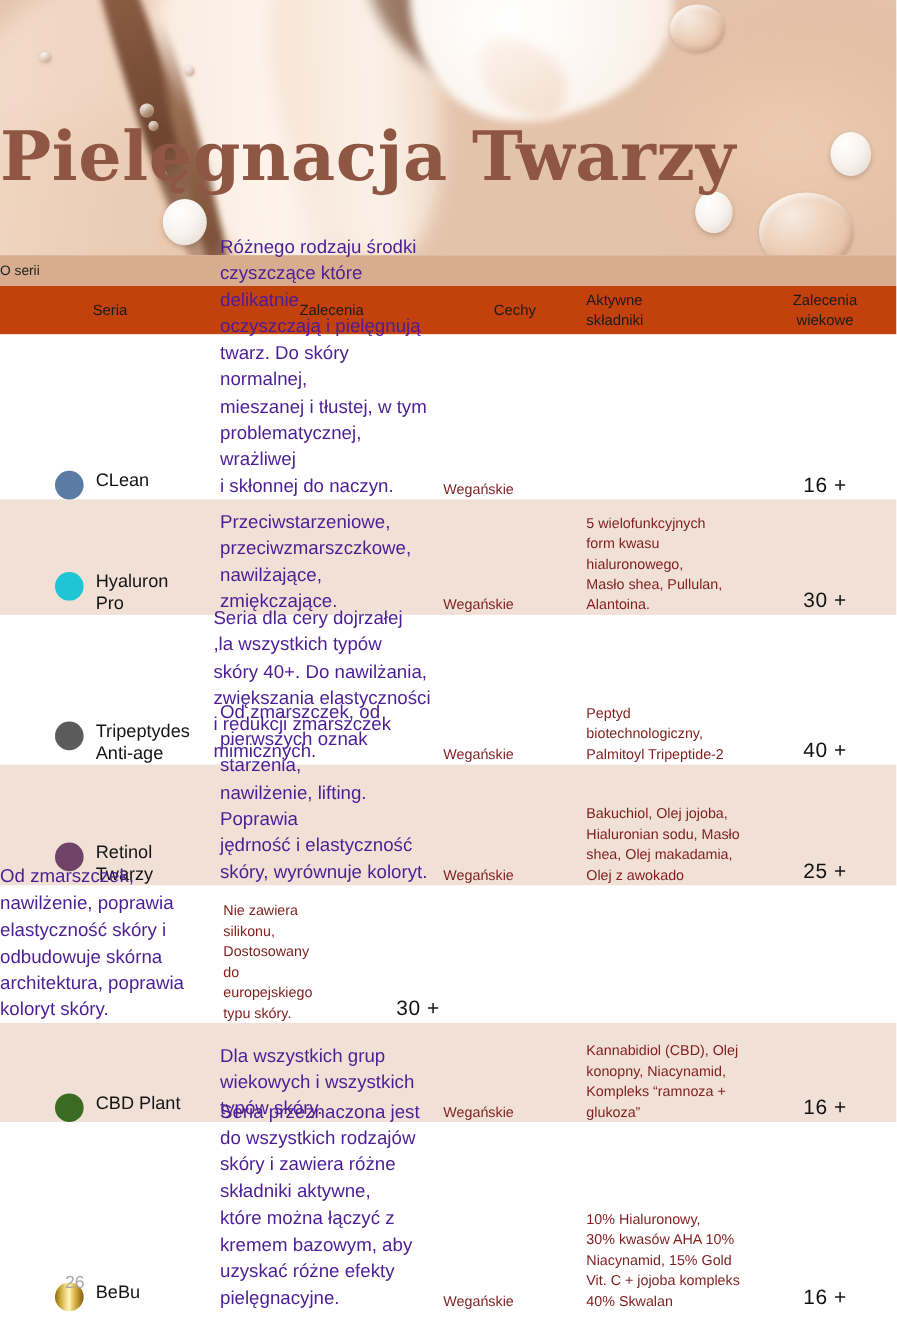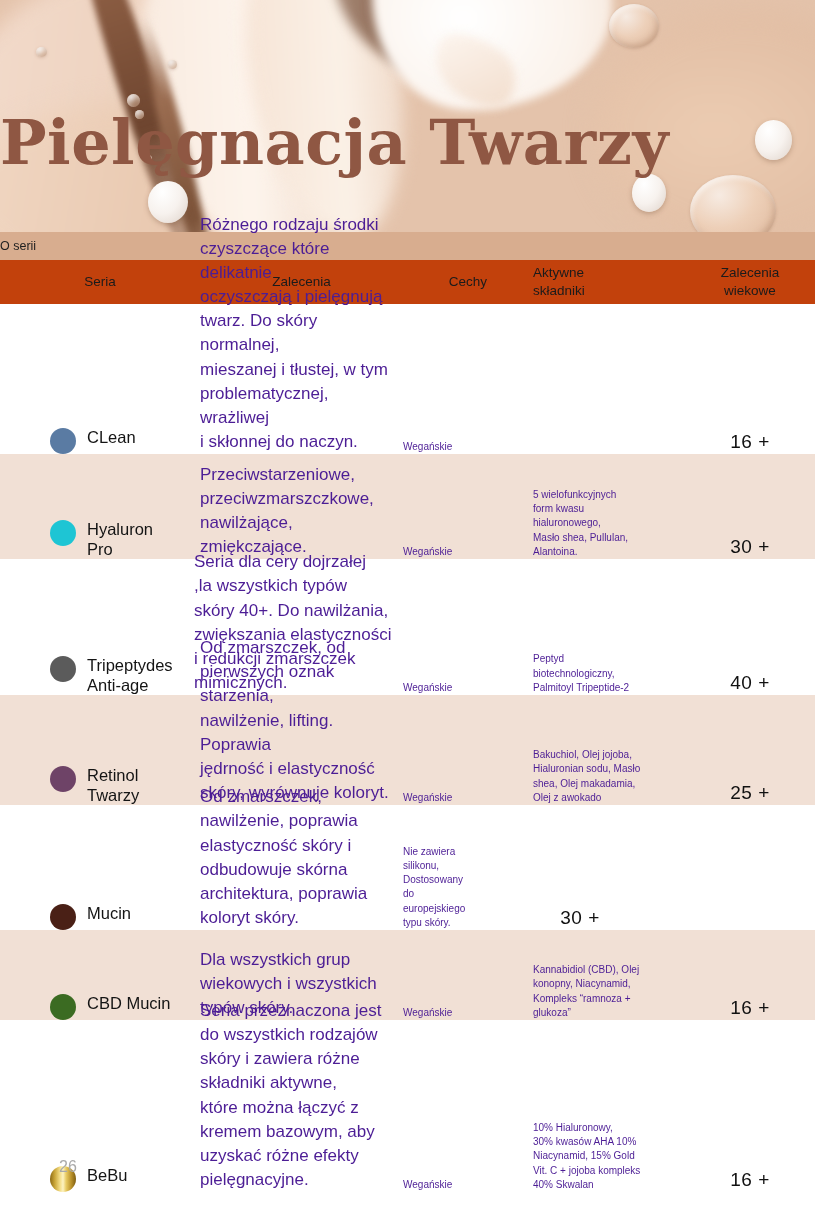--- a/index.html
+++ b/index.html
@@ -229,23 +229,23 @@
   .body-text {
     font-size: 17px;
     line-height: 1.42;
     color: #4c1d95;
     padding-top: 13px;
     padding-right: 12px;
     white-space: pre-line;
   }
 
   .small-text {
-    font-size: 10px;
+    font-size: 13px;
     line-height: 1.42;
-    color: #4c1d95;
+    color: #7f1d1d;
     padding-top: 13px;
     padding-right: 12px;
     white-space: pre-line;
     margin-top: 40px;
   }
 
   .age {
     font-size: 19px;
     line-height: 1.2;
     color: #111111;
@@ -431,26 +431,20 @@
 Hialuronian sodu, Masło
 shea, Olej makadamia,
 Olej z awokado</div>
       </div>
       <div class="c-wiek">
         <div class="age">25 +</div>
       </div>
     </div>
 
     <div class="row plain" style="height:125px;">
-      <div class="c-seria">
-        <div class="series">
-          <span class="dot" style="background:#4a2016;"></span>
-          <span class="series-name">Mucin</span>
-        </div>
-      </div>
       <div class="c-zalec">
         <div class="body-text">Od zmarszczek,
 nawilżenie, poprawia
 elastyczność skóry i
 odbudowuje skórna
 architektura, poprawia
 koloryt skóry.</div>
       </div>
       <div class="c-cechy">
         <div class="small-text" style="padding-top:19px;">Nie zawiera
@@ -462,21 +456,21 @@
       </div>
       <div class="c-wiek">
         <div class="age" style="padding-top:5px;">30 +</div>
       </div>
     </div>
 
     <div class="row shaded" style="height:90px;">
       <div class="c-seria">
         <div class="series">
           <span class="dot" style="background:#3b6b22;"></span>
-          <span class="series-name">CBD Mucin</span>
+          <span class="series-name">CBD Plant</span>
         </div>
       </div>
       <div class="c-zalec">
         <div class="body-text">Dla wszystkich grup
 wiekowych i wszystkich
 typów skóry.</div>
       </div>
       <div class="c-cechy">
         <div class="small-text">Wegańskie</div>
       </div>

